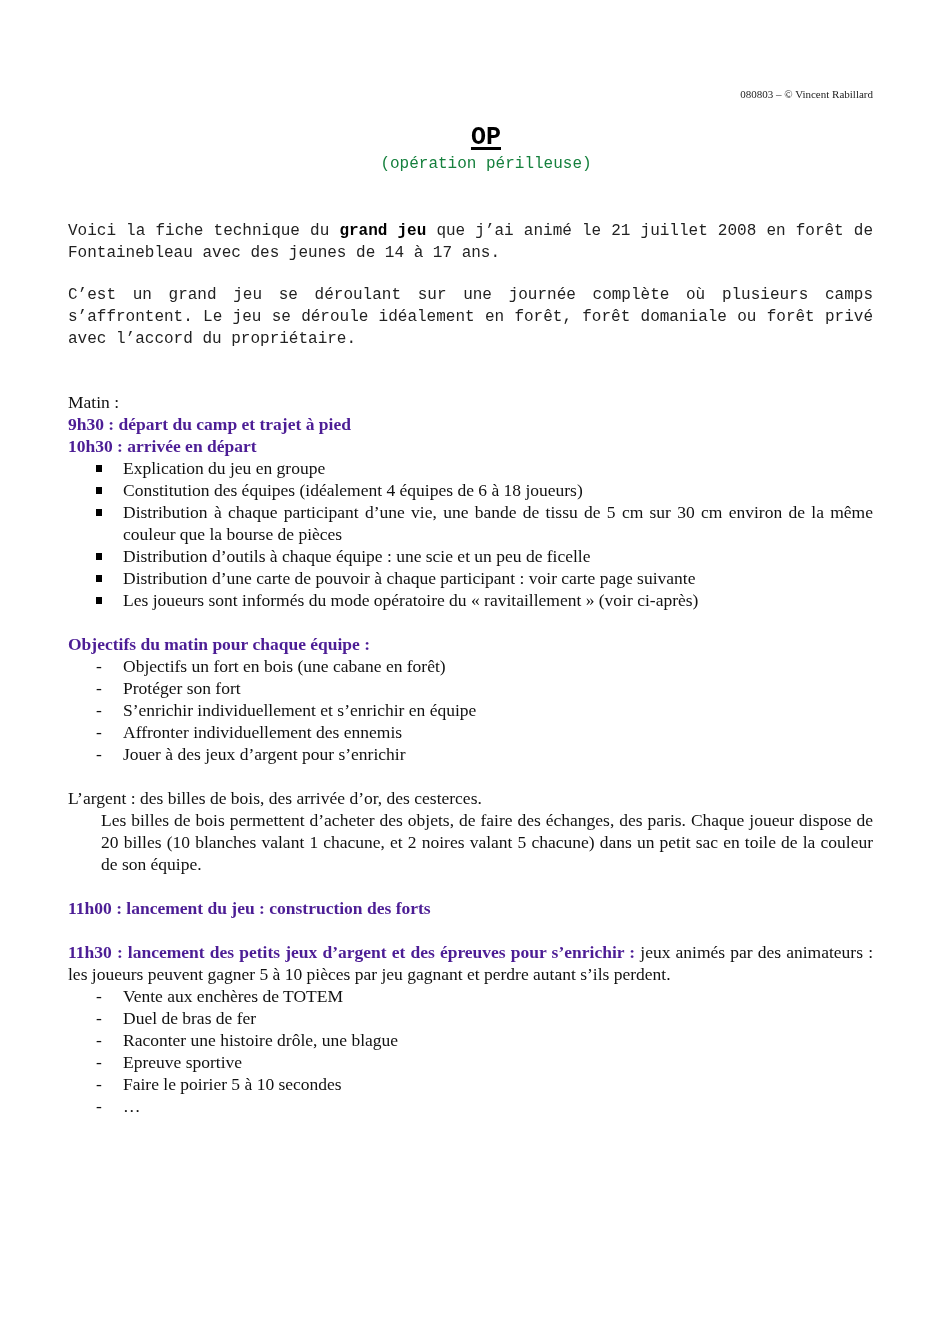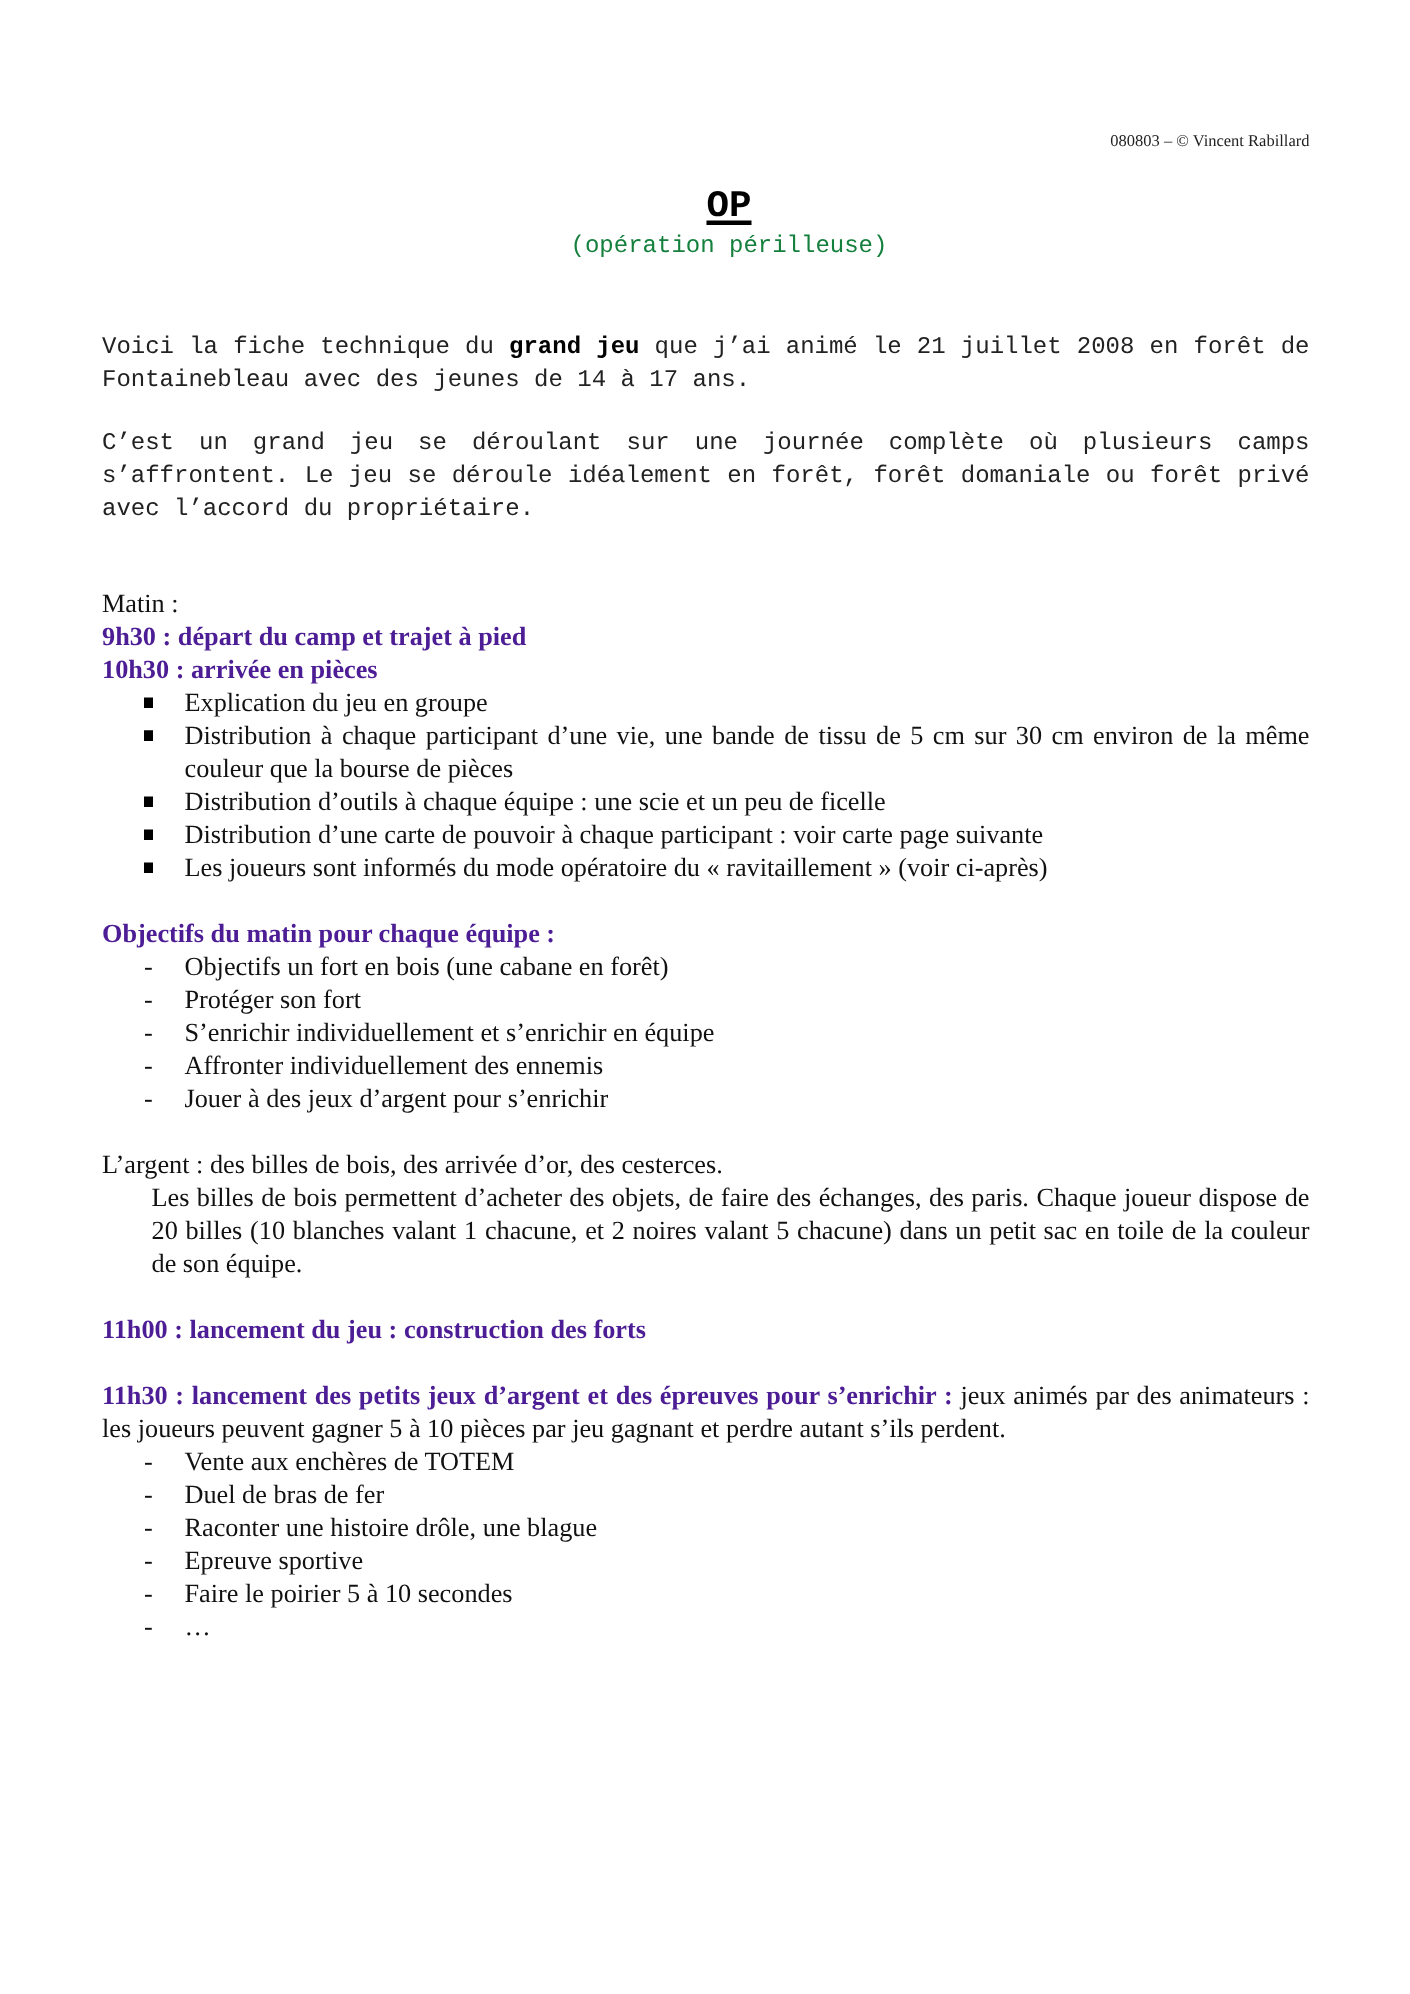--- a/index.html
+++ b/index.html
@@ -49,23 +49,24 @@
     <div class="subtitle">(opération périlleuse)</div>
   </div>
 
   <div class="mono-para" id="para1"><span>Voici la fiche technique du </span><b>grand jeu</b><span> que j’ai animé le 21 juillet 2008 en forêt de Fontainebleau avec des jeunes de 14 à 17 ans.</span></div>
 
   <div class="mono-para" id="para2">C’est un grand jeu se déroulant sur une journée complète où plusieurs camps s’affrontent. Le jeu se déroule idéalement en forêt, forêt domaniale ou forêt privé avec l’accord du propriétaire.</div>
 
   <div class="serif" style="top:343px;">
     <div class="row">Matin :</div>
     <div class="row"><b>9h30 : départ du camp et trajet à pied</b></div>
-    <div class="row"><b>10h30 : arrivée en pièces</b></div>
+    <div class="row"><b>10h30 : arrivée en départ</b></div>
     <ul class="sq">
       <li><span class="mk"></span><span>Explication du jeu en groupe</span></li>
+      <li><span class="mk"></span><span>Constitution des équipes (idéalement 4 équipes de 6 à 18 joueurs)</span></li>
       <li><span class="mk"></span></li>
       <li><span class="mk"></span><span>Distribution à chaque participant d’une vie, une bande de tissu de 5 cm sur 30 cm environ de la même couleur que la bourse de pièces</span></li>
       <li><span class="mk"></span><span>Distribution d’outils à chaque équipe : une scie et un peu de ficelle</span></li>
       <li><span class="mk"></span><span>Distribution d’une carte de pouvoir à chaque participant : voir carte page suivante</span></li>
       <li><span class="mk"></span><span>Les joueurs sont informés du mode opératoire du « ravitaillement » (voir ci-après)</span></li>
     </ul>
 
     <div class="gap"></div>
     <div class="row"><b>Objectifs du matin pour chaque équipe :</b></div>
     <ul class="dash">

